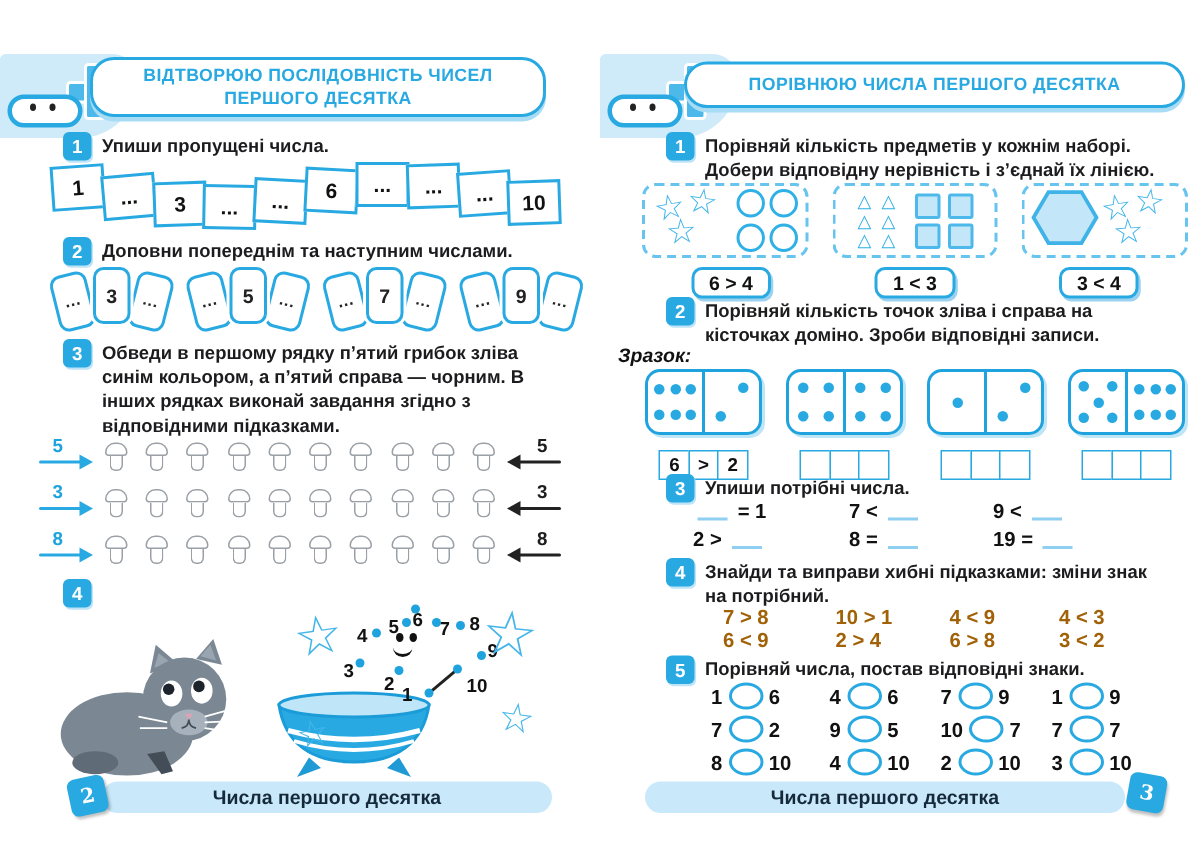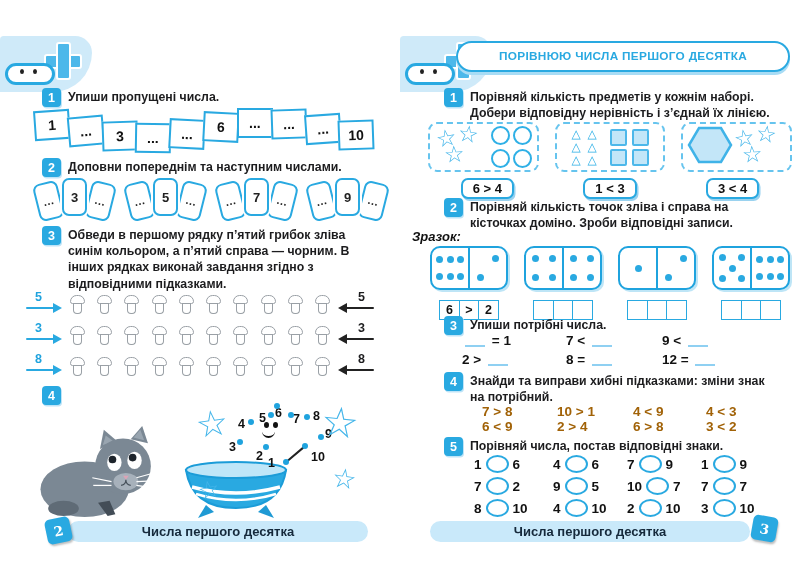--- a/index.html
+++ b/index.html
@@ -104,20 +104,24 @@
 </head>
 <body>
 
 <div class="page" id="pgL">
   <div class="tab">
     <span class="plus"></span>
     <span class="mascot">
         <i class="eye e1"></i>
         <i class="eye e2"></i>
       </span>
+  </div>
+  <div class="capsule capL">
+    <span class="tline">ВІДТВОРЮЮ ПОСЛІДОВНІСТЬ ЧИСЕЛ</span>
+    <span class="tline">ПЕРШОГО ДЕСЯТКА</span>
   </div>
 
   <div class="task" style="left:42px;top:88px;width:330px">
     <span class="badge">1</span>
     <span class="ttext">Упиши пропущені числа.</span>
   </div>
   <div id="strip">
       <div class="strip-cell" style="transform: translateY(2px) rotate(-4deg);">1</div>
       <div class="strip-cell" style="transform: translateY(8px) rotate(-5deg);">...</div>
       <div class="strip-cell" style="transform: translateY(13px) rotate(-2deg);">3</div>
@@ -452,21 +456,21 @@
   <div class="task" style="left:44px;top:316px;width:330px">
     <span class="badge">3</span>
     <span class="ttext">Упиши потрібні числа.</span>
   </div>
   <div id="t3grid">
       <div class="expr"><span class="blank"></span><span> = 1</span></div>
       <div class="expr"><span>7 &lt; </span><span class="blank"></span></div>
       <div class="expr"><span>9 &lt; </span><span class="blank"></span></div>
       <div class="expr"><span>2 &gt; </span><span class="blank"></span></div>
       <div class="expr"><span>8 = </span><span class="blank"></span></div>
-      <div class="expr"><span>12 = </span><span class="blank"></span></div>
+      <div class="expr"><span>19 = </span><span class="blank"></span></div>
     </div>
 
   <div class="task" style="left:44px;top:372px;width:338px">
     <span class="badge">4</span>
     <span class="ttext">Знайди та виправи хибні підказками: зміни знак на потрібний.</span>
   </div>
   <div id="t4grid">
       <div class="ineq">7 &gt; 8</div>
       <div class="ineq">10 &gt; 1</div>
       <div class="ineq">4 &lt; 9</div>

